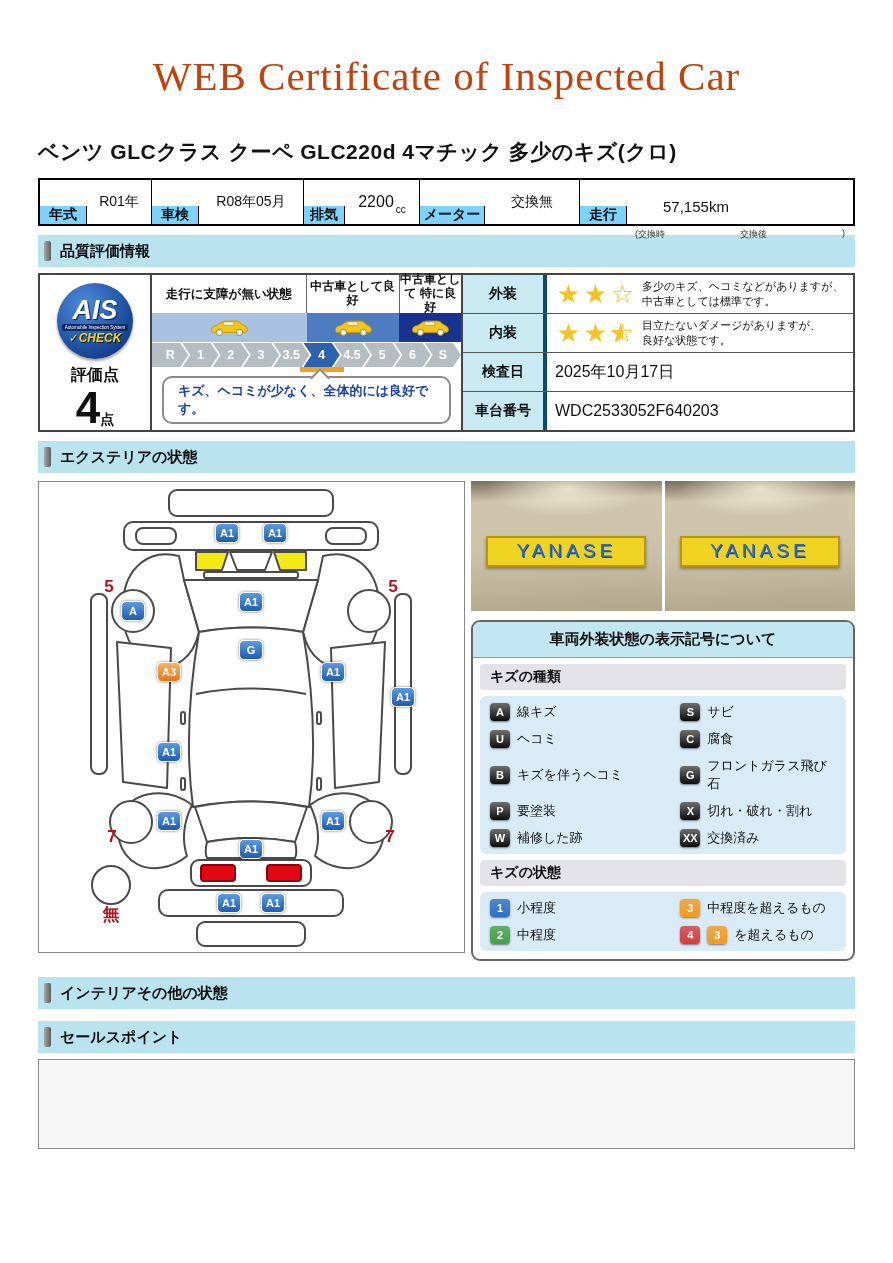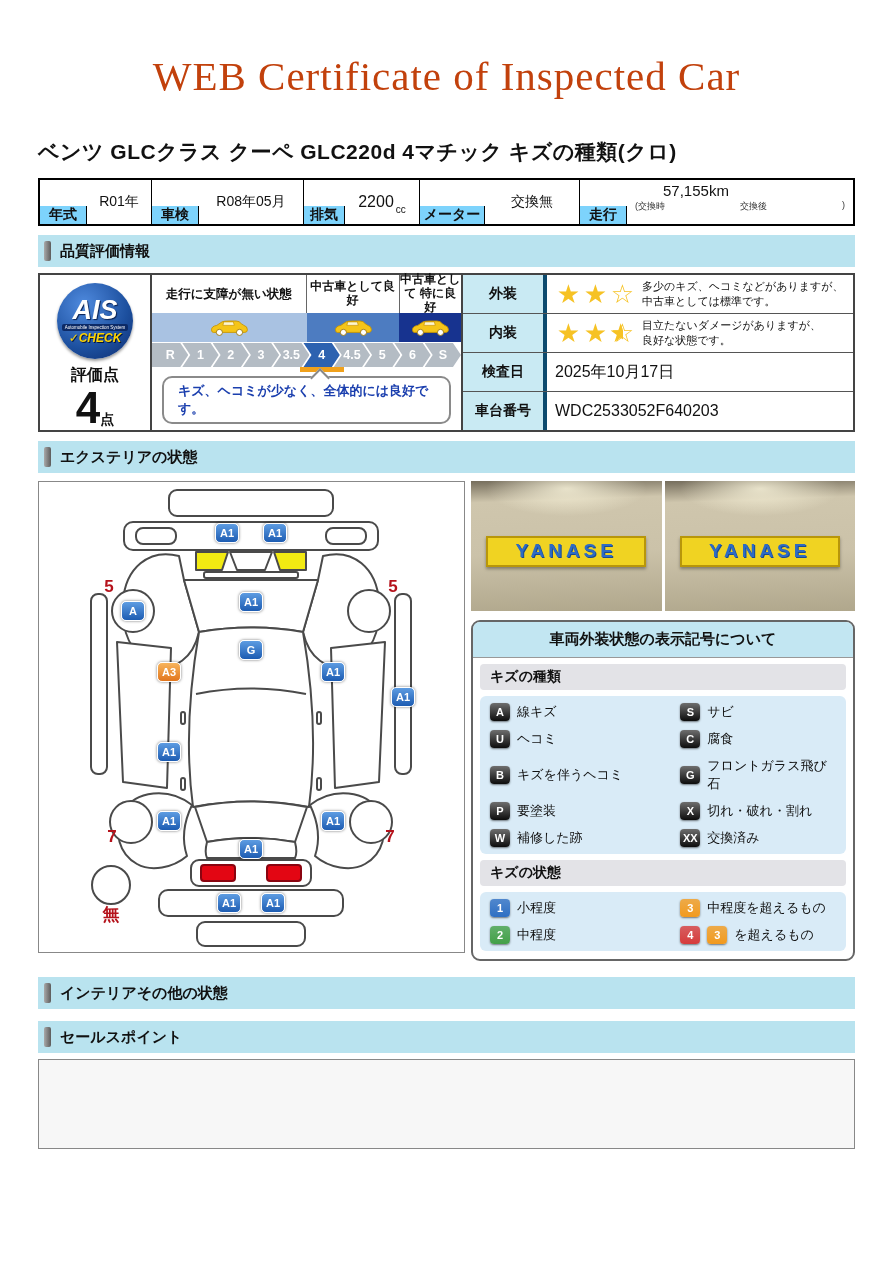--- a/index.html
+++ b/index.html
@@ -6,21 +6,21 @@
   body{width:893px;min-height:1263px;font-family:"Liberation Sans","DejaVu Sans",sans-serif;color:#111;}
   .page{padding:0 38px;}
   
   .doc-title{font-family:"Liberation Serif","DejaVu Serif",serif;font-size:41px;text-align:center;padding-top:52px;letter-spacing:1px;color:#c2410c;}
   .vehicle-name{font-size:21px;font-weight:bold;margin-top:38px;letter-spacing:.5px;}
   
   .spec{display:flex;border:2px solid #000;margin-top:12px;height:44px;}
   .spec .c{border-right:1px solid #000;display:flex;align-items:center;justify-content:center;font-size:14px;}
   .spec .c:last-child{border-right:none;}
   .spec .h{background:#7dd3fc;font-weight:bold;margin-top:26px;}
-  .spec .mileage{flex-direction:column;align-items:stretch;justify-content:flex-start;padding:2px 8px 0 8px;}
+  .spec .mileage{flex-direction:column;align-items:stretch;justify-content:flex-start;padding:18px 8px 0 8px;gap:12px;}
   .spec .mv{font-size:15px;padding-left:28px;}
   .spec .mnote{display:flex;justify-content:space-between;font-size:9px;color:#333;margin-top:1px;}
   .unit{font-size:10px;align-self:flex-end;margin:0 0 9px 2px;}
   
   .sec{background:#b9e3ef;height:32px;display:flex;align-items:center;margin-top:9px;}
   .sec .bar{width:7px;height:20px;border-radius:2px;background:linear-gradient(90deg,#a9a9a9,#5c5c5c);margin:0 9px 0 6px;}
   .sec .t{font-size:15px;font-weight:bold;}
   
   .qpanel{display:flex;border:2px solid #444;margin-top:6px;height:155px;}
   .ais-col{width:110px;border-right:2px solid #444;display:flex;flex-direction:column;align-items:center;padding-top:8px;}
@@ -59,42 +59,42 @@
   .ext-wrap{display:flex;margin-top:8px;gap:6px;}
   .diagram-box{width:425px;height:470px;border:1.5px solid #888;position:relative;flex:none;background:#fff;}
   .badge{position:absolute;transform:translate(-50%,-50%);min-width:24px;height:20px;padding:0 2px;border-radius:5px;background:linear-gradient(#5d9ce2,#1d5cb2);border:1.5px solid #fff;box-shadow:0 0 3px rgba(0,0,0,.55);color:#fff;font-size:11px;font-weight:bold;display:flex;align-items:center;justify-content:center;box-sizing:border-box;}
   .badge.orange{background:linear-gradient(#f7b45c,#e2761d);}
   .rednum{position:absolute;transform:translate(-50%,-50%);color:#b5121b;font-size:17px;font-weight:bold;}
   .right-col{flex:1;display:flex;flex-direction:column;}
   .photos{display:flex;gap:3px;height:130px;}
   .photo{flex:1;position:relative;background:linear-gradient(178deg,#756d5c 0%,#cfc6ad 16%,#cbc2a9 55%,#b0a78c 100%);overflow:hidden;}
   .photo::before{content:"";position:absolute;inset:0;background:radial-gradient(ellipse 60% 30% at 50% 6%,rgba(255,250,225,.75),rgba(255,250,225,0) 70%);}
   .sign{position:absolute;top:42%;left:8%;right:8%;height:27px;background:#f0d322;border:2px solid #b8960a;display:flex;align-items:center;justify-content:center;box-shadow:0 2px 3px rgba(0,0,0,.35);}
-  .sign span{color:#2e6bc4;font-weight:bold;font-size:19px;letter-spacing:4px;text-shadow:1px 1px 0 #1a4a90;}
+  .sign span{color:#2e6bc4;font-weight:normal;font-size:19px;letter-spacing:4px;text-shadow:1px 1px 0 #1a4a90;}
   
   .legend{margin-top:9px;border:2px solid #666;border-radius:9px;overflow:hidden;flex:1;background:#fff;display:flex;flex-direction:column;}
   .legend-title{background:#c2e6f2;text-align:center;font-weight:bold;font-size:15px;padding:8px 0;border-bottom:1px solid #999;}
   .legend-body{padding:6px 7px 8px 7px;display:flex;flex-direction:column;gap:6px;flex:1;}
   .sub-bar{background:#e3e3e7;border-radius:4px;font-weight:bold;font-size:14px;padding:4px 10px;}
   .litems{background:#d9ebf7;border-radius:6px;padding:7px 10px;display:grid;grid-template-columns:55% 45%;row-gap:9px;}
   .litem{display:flex;align-items:center;gap:7px;font-size:13px;}
   .kbadge{min-width:20px;height:18px;padding:0 2px;border-radius:4px;background:linear-gradient(#6e6e6e,#0c0c0c);color:#fff;font-size:11px;font-weight:bold;display:flex;align-items:center;justify-content:center;box-shadow:0 1px 2px rgba(0,0,0,.5);box-sizing:border-box;}
   .sbadge{min-width:20px;height:18px;padding:0 2px;border-radius:4px;color:#fff;font-size:11px;font-weight:bold;display:flex;align-items:center;justify-content:center;box-shadow:0 1px 2px rgba(0,0,0,.5);box-sizing:border-box;}
   
   .note-box{border:1.5px solid #888;background:#f7f7f7;margin-top:6px;}
   .int-grid{display:grid;grid-template-columns:repeat(4,1fr);row-gap:7px;padding:12px 12px;font-size:12.5px;min-height:62px;align-content:start;}
   .sales-box{height:88px;}
 </style>
 </head>
 <body>
 
 <div class="page">
 
   <div class="doc-title">WEB Certificate of Inspected Car</div>
-  <div class="vehicle-name">ベンツ GLCクラス クーペ GLC220d 4マチック キズの種類(クロ)</div>
+  <div class="vehicle-name">ベンツ GLCクラス クーペ GLC220d 4マチック 多少のキズ(クロ)</div>
 
   <div class="spec">
     <div class="c h" style="width:46px">年式</div>
     <div class="c" style="width:64px">R01年</div>
     <div class="c h" style="width:46px">車検</div>
     <div class="c" style="width:104px">R08年05月</div>
     <div class="c h" style="width:40px">排気</div>
     <div class="c" style="width:74px">
         <span style="font-size:16px">2200</span>
         <span class="unit">cc</span>

